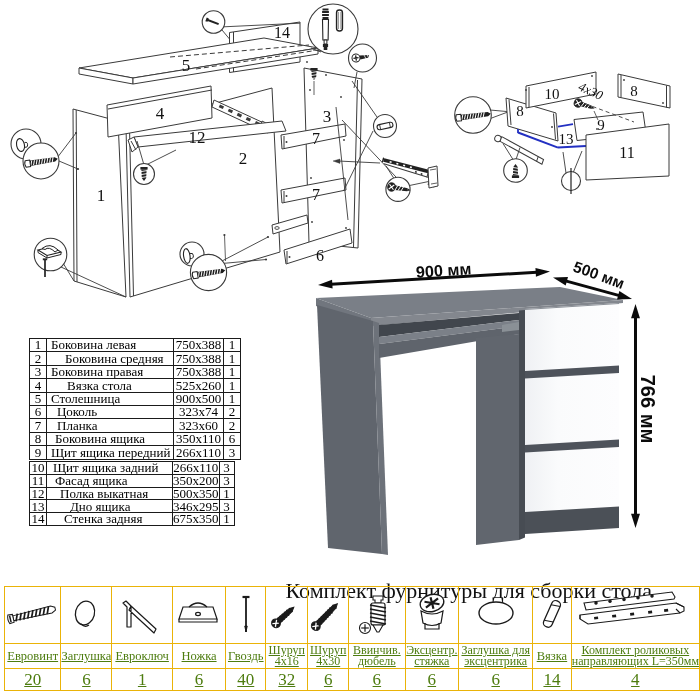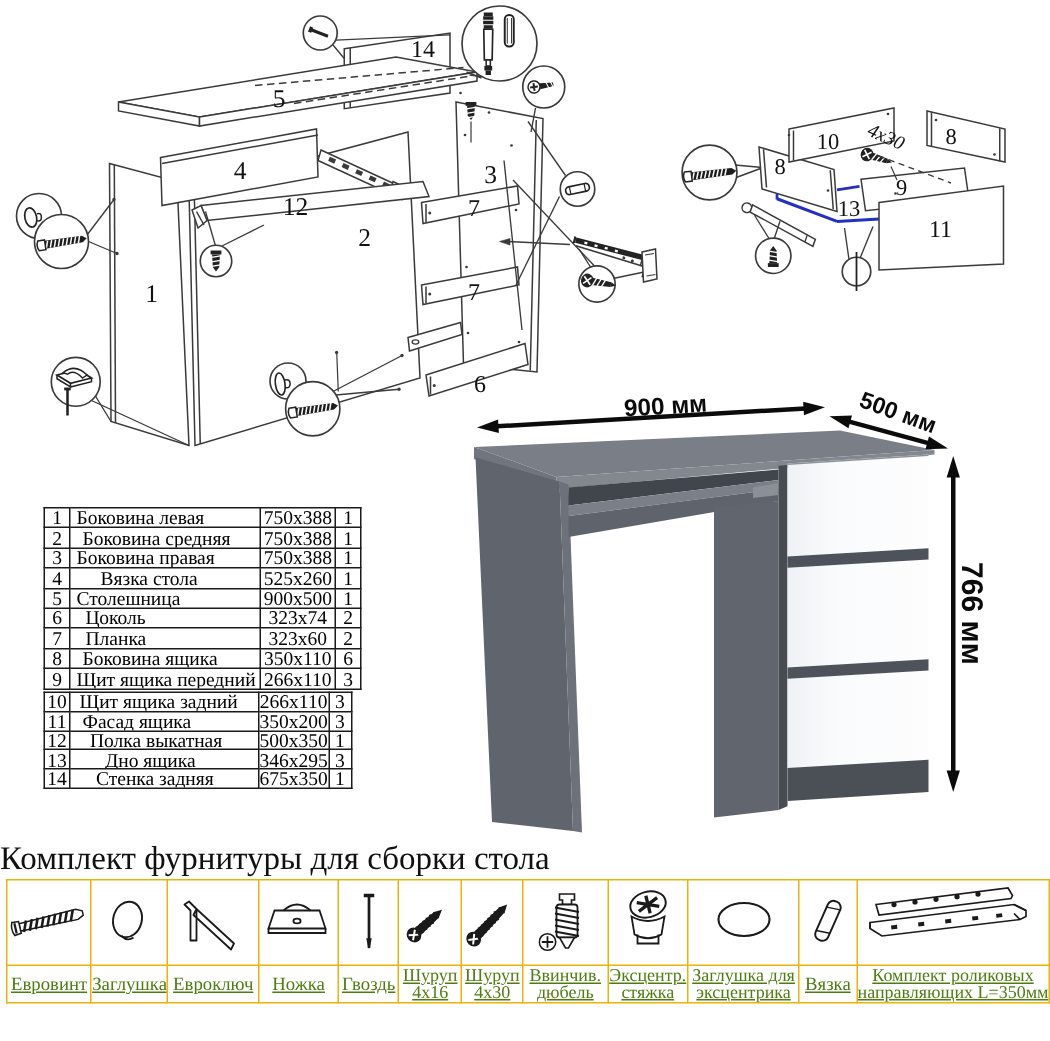--- a/index.html
+++ b/index.html
@@ -6,21 +6,21 @@
  font-family:"Liberation Serif",serif;}
 svg{position:absolute;left:0;top:0;}
 table{border-collapse:collapse;table-layout:fixed;}
 td{overflow:hidden;white-space:nowrap;}
 .pt{position:absolute;font-size:13px;line-height:11.5px;}
 .pt td{border:1px solid #1a1a1a;padding:0;height:12.4px;}
 .pt .n{text-align:center;}
 .pt .s{text-align:center;margin-top:24px;}
 .pt .q{text-align:center;}
 .ptb td{height:11.8px;}
-#title{position:absolute;left:0;top:559px;width:652px;text-align:left;
+#title{position:absolute;left:0;top:578px;width:652px;text-align:right;
  font-size:22px;color:#111;}
 #hw{position:absolute;left:4px;top:586px;font-size:12.5px;}
 #hw td{border:1px solid #eab308;text-align:center;vertical-align:middle;padding:0;color:#4d7c0f;text-decoration:underline;}
 #hw .lab{font-size:12.5px;line-height:1.0;height:24px;}
 #hw .lab2{font-size:12px;line-height:0.95;}
 #hw .qty{font-size:17px;height:21px;}
 #hw .ico{height:56px;}
 </style></head><body>
 <div id="page">
 <svg id="main" xmlns="http://www.w3.org/2000/svg" width="700" height="694" viewBox="0 0 700 694" style="left:0;top:0">
@@ -342,21 +342,21 @@
       </colgroup>
 <tbody>
         <tr>
           <td class="n">1</td>
           <td style="padding-left:4px">Боковина левая</td>
           <td class="s">750x388</td>
           <td class="q">1</td>
         </tr>
 <tr>
           <td class="n">2</td>
-          <td style="padding-left:8px">Боковина средняя</td>
+          <td style="padding-left:18px">Боковина средняя</td>
           <td class="s">750x388</td>
           <td class="q">1</td>
         </tr>
 <tr>
           <td class="n">3</td>
           <td style="padding-left:4px">Боковина правая</td>
           <td class="s">750x388</td>
           <td class="q">1</td>
         </tr>
 <tr>
@@ -613,14 +613,28 @@
           <td class="lab">Ножка</td>
           <td class="lab">Гвоздь</td>
           <td class="lab lab2">Шуруп<br>4х16</td>
           <td class="lab lab2">Шуруп<br>4х30</td>
           <td class="lab lab2">Ввинчив.<br>дюбель</td>
           <td class="lab lab2">Эксцентр.<br>стяжка</td>
           <td class="lab lab2">Заглушка для<br>эксцентрика</td>
           <td class="lab">Вязка</td>
           <td class="lab lab2">Комплект роликовых<br>направляющих L=350мм</td>
         </tr>
+        <tr>
+          <td class="qty">20</td>
+          <td class="qty">6</td>
+          <td class="qty">1</td>
+          <td class="qty">6</td>
+          <td class="qty">40</td>
+          <td class="qty">32</td>
+          <td class="qty">6</td>
+          <td class="qty">6</td>
+          <td class="qty">6</td>
+          <td class="qty">6</td>
+          <td class="qty">14</td>
+          <td class="qty">4</td>
+        </tr>
       </tbody>
     </table>
 </div>
 </body></html>

